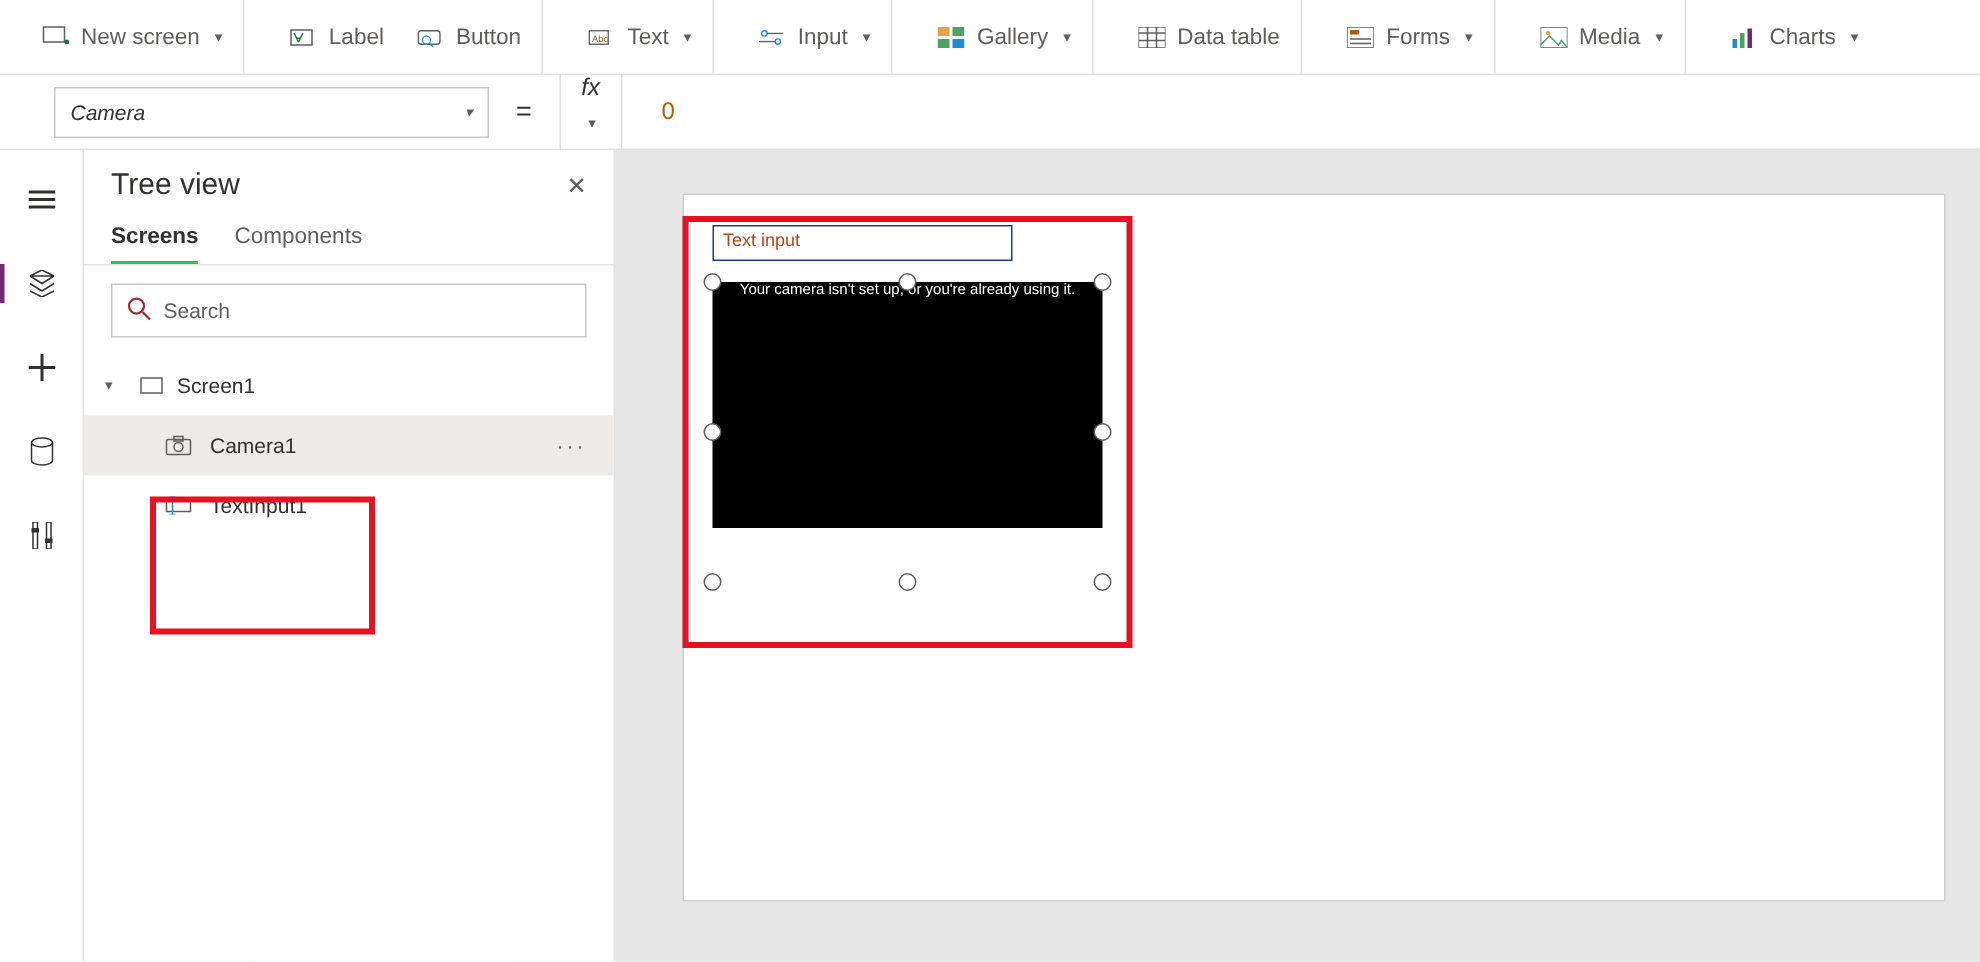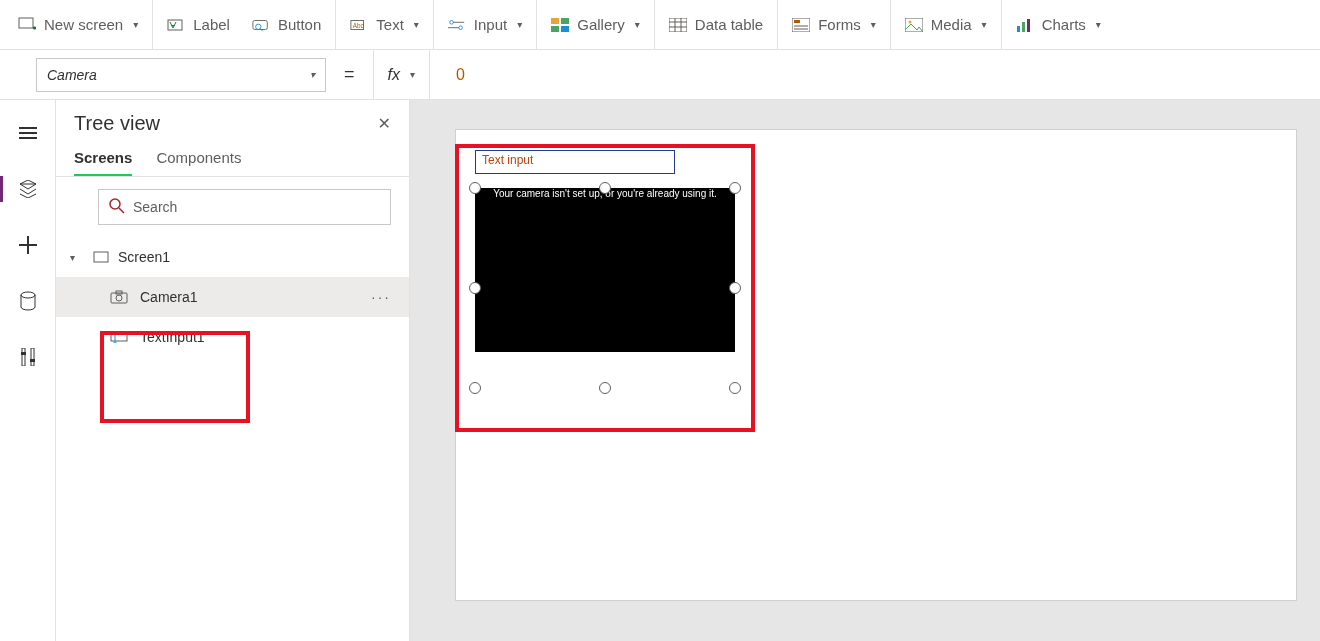--- a/index.html
+++ b/index.html
@@ -4,22 +4,22 @@
 <style>
   * { box-sizing: border-box; margin: 0; padding: 0; font-family: "Segoe UI", Arial, sans-serif; }
   body { width: 1320px; height: 641px; background: #fff; overflow: hidden; color: #323130; }
 
   
   .ribbon {
     height: 50px;
     border-bottom: 1px solid #e1e1e1;
     display: flex;
     align-items: center;
-    padding: 0 4px;
-    gap: 0;
+    padding: 0 14px;
+    gap: 16px;
   }
   .ribbon .group {
     display: flex;
     align-items: center;
     height: 100%;
     padding: 0 14px;
     gap: 8px;
     border-right: 1px solid #e1e1e1;
     color: #605e5c;
     font-size: 15px;
@@ -53,20 +53,21 @@
   }
   .equals { font-size: 18px; color: #323130; padding: 0 6px; }
   .fx-box {
     height: 50px;
     border-left: 1px solid #e1e1e1;
     border-right: 1px solid #e1e1e1;
     display: flex;
     align-items: center;
     padding: 0 14px;
     gap: 8px;
+    flex-direction: column;
   }
   .fx { font-style: italic; font-size: 16px; }
   .formula-value { font-size: 16px; color: #b35a00; padding-left: 14px; }
 
   
   .main {
     display: flex;
     height: calc(641px - 100px);
   }
   .left-rail {
@@ -107,21 +108,21 @@
   .tabs {
     display: flex; gap: 24px; padding: 10px 18px 0 18px;
     border-bottom: 1px solid #e1e1e1;
   }
   .tab { font-size: 15px; padding-bottom: 8px; cursor: pointer; color: #605e5c; }
   .tab.active { color: #323130; font-weight: 600; border-bottom: 2px solid #22c55e; }
   .search-row { padding: 12px 18px; }
   .search-box {
     display: flex; align-items: center; gap: 8px;
     border: 1px solid #c8c8c8; height: 36px; padding: 0 10px;
-    font-size: 14px; color: #605e5c; margin-left: 24px;
+    font-size: 14px; color: #605e5c;
   }
   .tree-body { flex: 1; }
   .tree-row {
     display: flex; align-items: center; height: 40px; padding: 0 18px;
     font-size: 14px; color: #323130; cursor: pointer; gap: 8px;
   }
   .tree-row.app { padding-left: 22px; }
   .tree-row.screen { padding-left: 14px; }
   .tree-row.child { padding-left: 54px; gap: 12px; }
   .tree-row.selected { background: #edebe9; }

